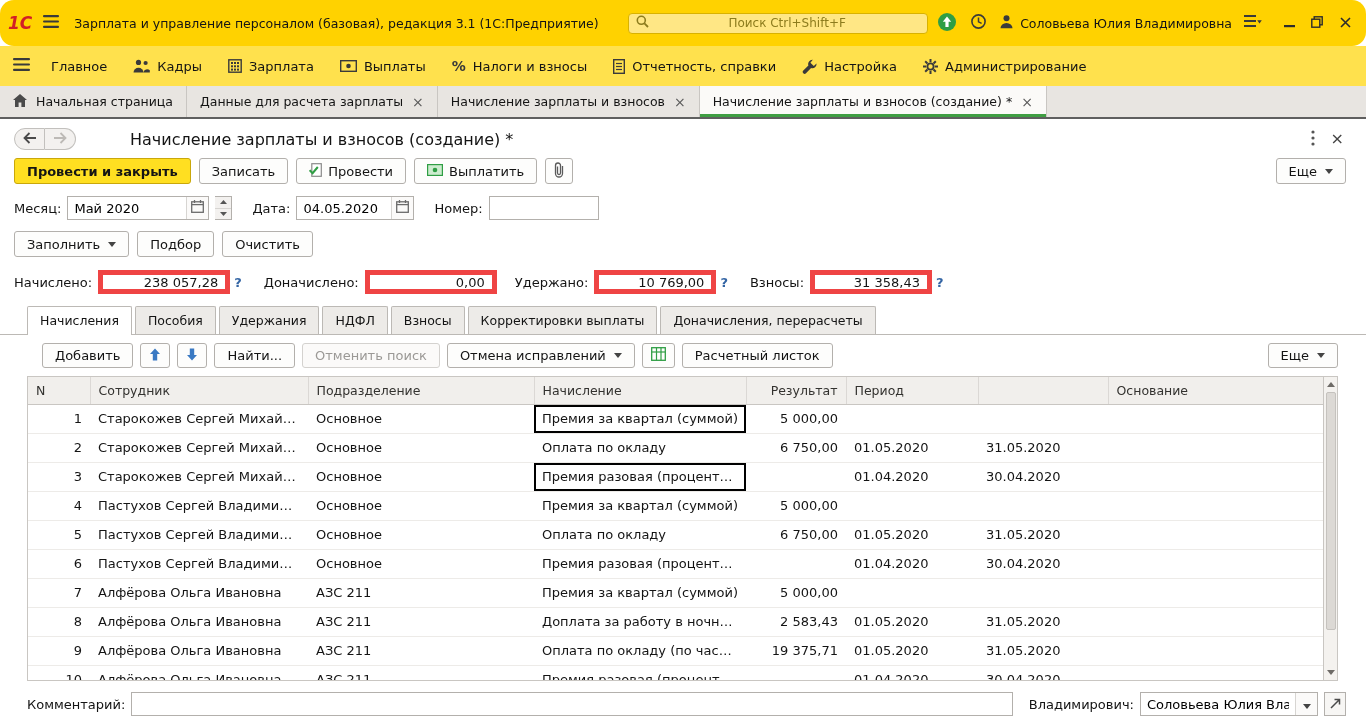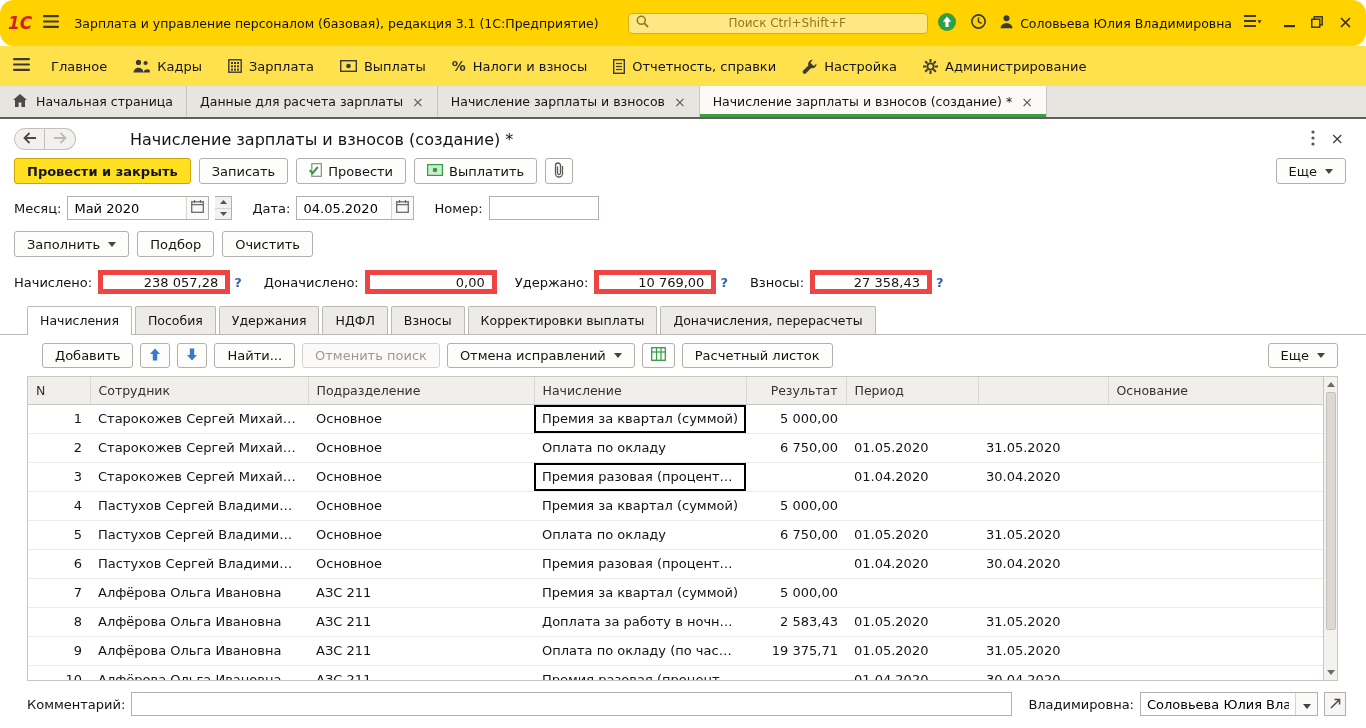--- a/index.html
+++ b/index.html
@@ -421,21 +421,21 @@
       <span class="help">?</span>
       <span class="tot-gap"></span>
       <span class="tot-label">Доначислено:</span>
       <span class="tot-box w1">0,00</span>
       <span class="tot-gap"></span>
       <span class="tot-label">Удержано:</span>
       <span class="tot-box w2">10 769,00</span>
       <span class="help">?</span>
       <span class="tot-gap"></span>
       <span class="tot-label">Взносы:</span>
-      <span class="tot-box w2">27 358,43</span>
+      <span class="tot-box w2">31 358,43</span>
       <span class="help">?</span>
     </div>
 
     <div class="sec-tabs">
       <div class="sec-tab active">Начисления</div>
         <div class="sec-tab">Пособия</div>
         <div class="sec-tab">Удержания</div>
         <div class="sec-tab">НДФЛ</div>
         <div class="sec-tab">Взносы</div>
         <div class="sec-tab">Корректировки выплаты</div>
@@ -624,21 +624,21 @@
             <svg width="8" height="5" viewBox="0 0 8 5">
               <path d="M0 0 H8 L4 5 Z" fill="#6e6b67"></path>
             </svg>
           </span>
       </div>
     </div>
 
     <div class="footer-row">
       <span class="fld-label">Комментарий:</span>
       <input class="comment-input" value="" style="">
-      <span class="fld-label resp-label">Владимировна:</span>
+      <span class="fld-label resp-label">Владимирович:</span>
       <span class="inp combo">
         <input value="Соловьева Юлия Владим" style="">
         <span class="inp-btn">
             <span><svg width="8" height="5" viewBox="0 0 8 5">
                 <path d="M0 0 H8 L4 5 Z" fill="#444"></path>
               </svg></span>
           </span>
       </span>
       <span class="sq-btn">
           <span><svg width="11" height="11" viewBox="0 0 11 11">

